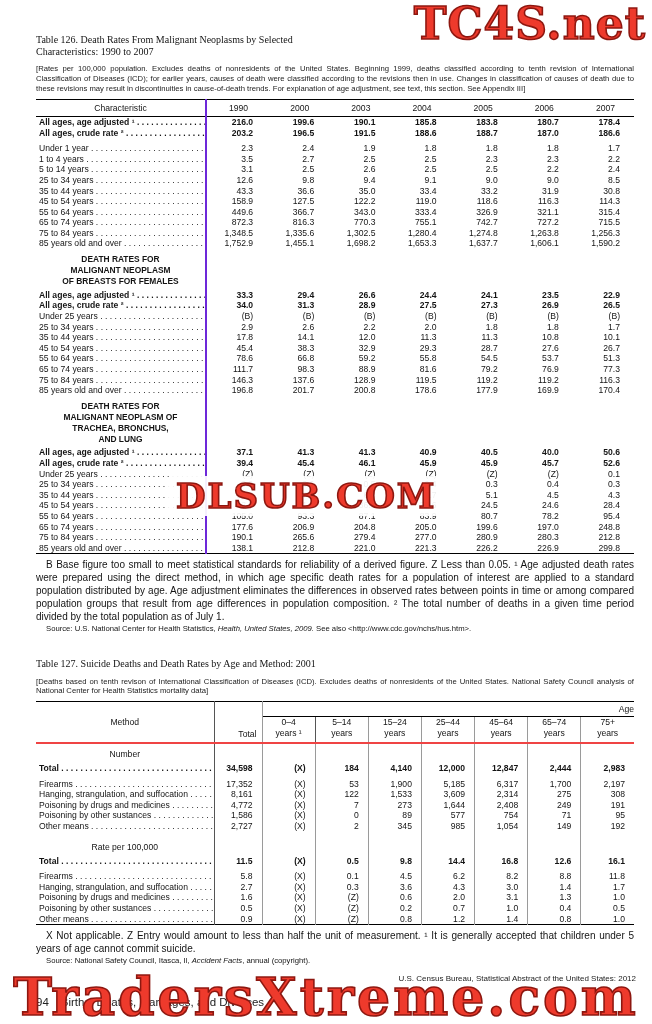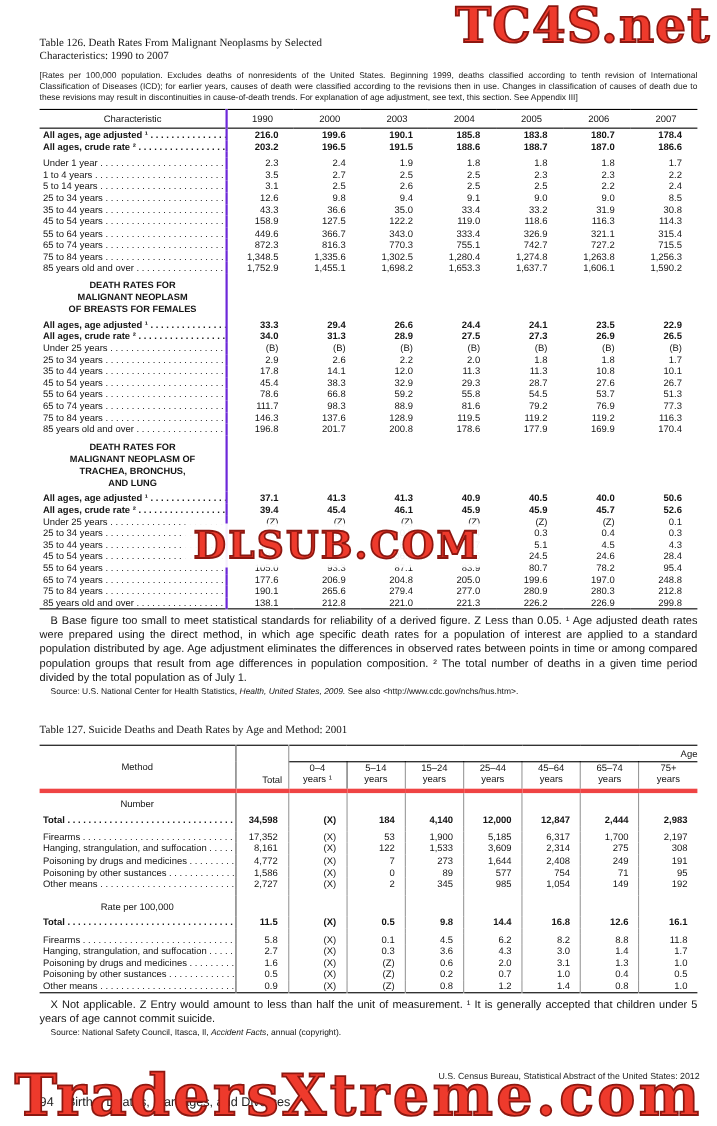--- a/index.html
+++ b/index.html
@@ -47,21 +47,21 @@
   .t126 td:first-child, .t126 th:first-child { border-right:2px solid #6d28d9; }
   .t126 td.num { padding-right:14px; }
   .t126 td.sec { font-weight:bold; font-size:8.4px; }
 
   
   .t127 col.c-method { width:178px; }
   .t127 col.c-total { width:48px; }
   .t127 th, .t127 td { border-right:1px solid #9a9a9a; }
   .t127 th:last-child, .t127 td:last-child { border-right:none; }
   .t127 td:first-child, .t127 th:first-child { border-right:1px solid #555; }
-  .t127 thead tr:last-child th, .t127 thead th[rowspan] { border-bottom:4px solid #ef4444; }
+  .t127 thead tr:last-child th, .t127 thead th[rowspan] { border-bottom:2px solid #ef4444; }
   .t127 .method-th { text-align:center; vertical-align:middle; }
   .t127 .total-th { text-align:right; vertical-align:bottom; padding:2px 5px 3px 0; }
   .t127 .age-th { text-align:right; border-bottom:1px solid #000000; padding:2px 0; }
   .t127 .agecol-th { vertical-align:bottom; white-space:pre-line; line-height:1.25; padding:0 1px 3px;margin-left:20px; }
   .t127 td.num { padding-right:9px; }
   .t127 td.sec { font-size:8.6px; }
 
   .gap { height:24px; }
 
   
@@ -466,20 +466,21 @@
         </tr>
       </tbody>
   </table>
 
   <p class="footnote">B Base figure too small to meet statistical standards for reliability of a derived figure. Z Less than 0.05. ¹ Age adjusted death rates were prepared using the direct method, in which  age specific death rates for a population of interest are applied to a standard population distributed by age. Age adjustment eliminates the differences in observed rates between points in time or among compared population groups that result from age differences in population composition. ² The total number of deaths in a given time period divided by the total population as of July 1.</p>
   <p class="src"><span>Source: U.S. National Center for Health Statistics, </span><i>Health, United States, 2009.</i><span> See also &lt;http://www.cdc.gov/nchs/hus.htm&gt;.</span></p>
 
   <div class="gap"></div>
 
   <h1 class="tbl-title">Table 127.  Suicide Deaths and Death Rates by Age and Method: 2001</h1>
+  <p class="tbl-note">[Deaths based on tenth revison of International Classification of Diseases (ICD). Excludes deaths of nonresidents of the United States. National Safety Council analysis of National Center for Health Statistics mortality data]</p>
 
   <table class="t t127">
     <colgroup>
         <col class="c-method">
         <col class="c-total">
         <col>
         <col>
         <col>
         <col>
         <col>

